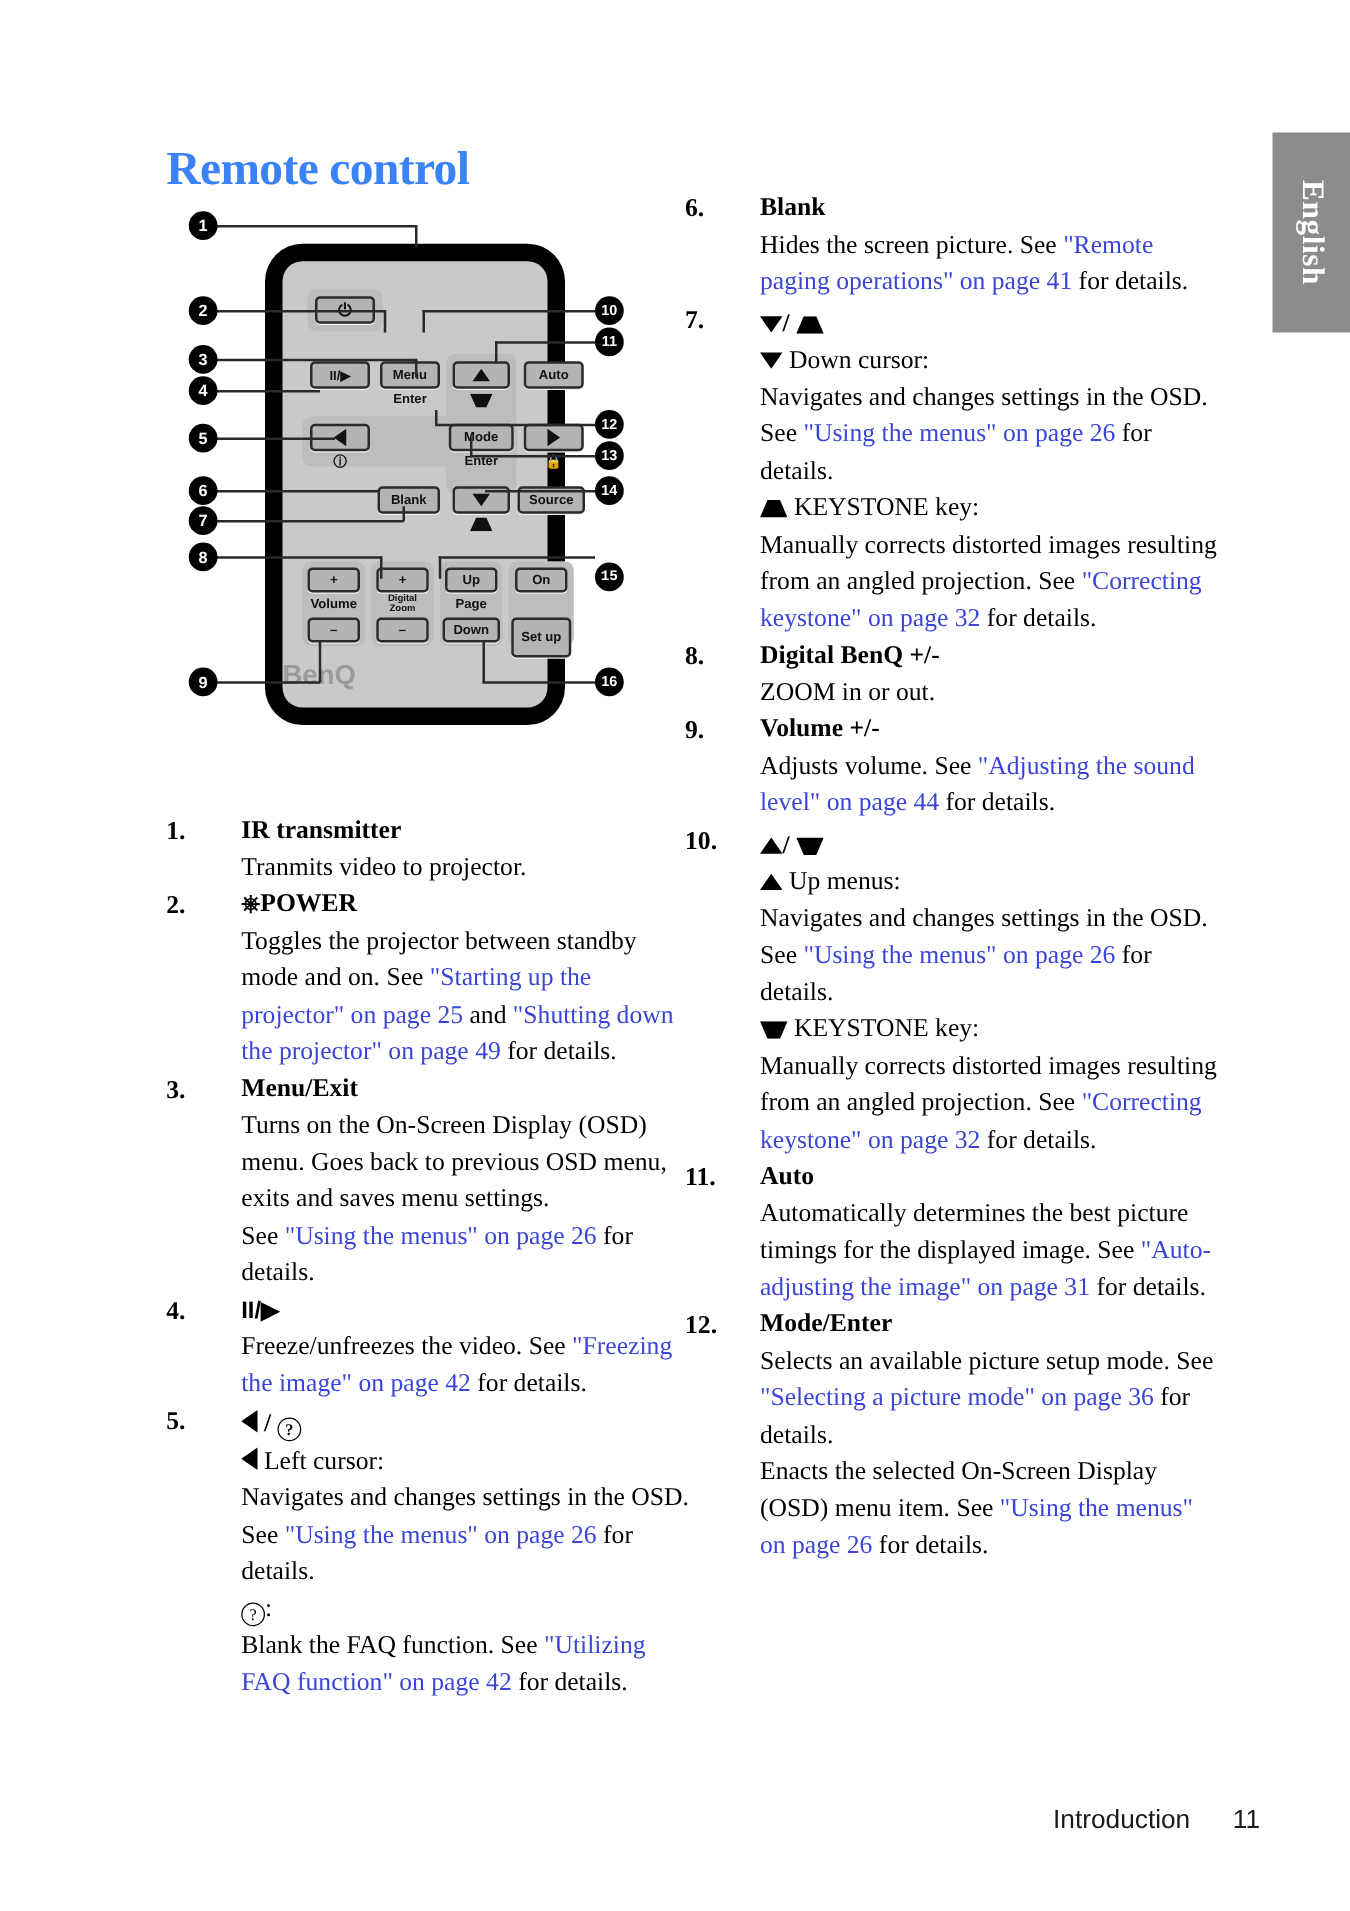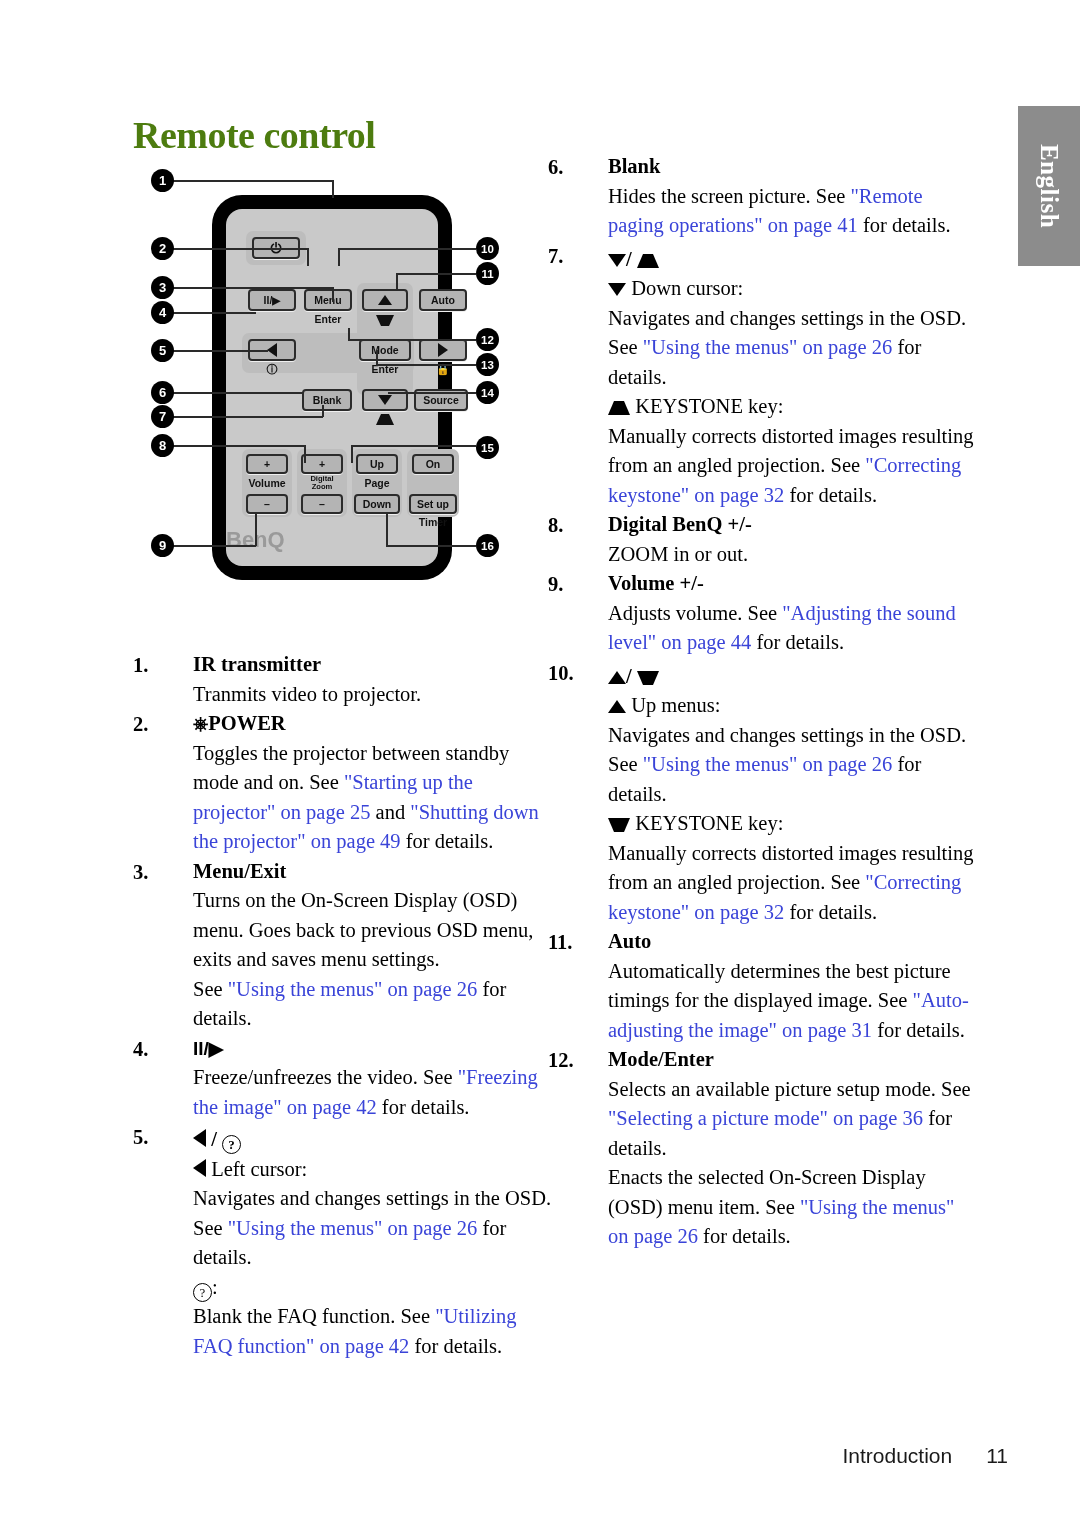--- a/index.html
+++ b/index.html
@@ -25,21 +25,21 @@
     color:#ffffff; font-size:25px; font-weight:bold;
     font-family:"Liberation Serif", serif;
     white-space:nowrap; letter-spacing:0.5px;
   }
 
   
   #page-title{
     position:absolute; left:133px; top:88px;
     font-size:38px; font-weight:bold;
     font-family:"Liberation Serif", serif;
-    color:#4d7c0f; letter-spacing:-0.5px;
+    color:#3b82f6; letter-spacing:-0.5px;
   }
 
   
   .col{ position:absolute; }
   #col-left{ left:133px; top:650px; width:420px; }
   #col-right{ left:548px; top:152px; width:432px; }
 
   .item{ display:flex; align-items:flex-start; margin-bottom:0px; }
   .item-num{
     width:60px; flex:0 0 60px;
@@ -291,21 +291,21 @@
       </div>
       <div class="klabel" style="left:126px; top:268px; width:50px;">Page</div>
       <div class="key" style="left:128px; top:285px; width:46px; height:20px;">
         <span>Down</span>
       </div>
 
       <div class="key" style="left:186px; top:245px; width:42px; height:20px;">
         <span>On</span>
       </div>
       <div class="klabel" style="left:181px; top:268px; width:52px;margin-top:39px;">Timer</div>
-      <div class="key" style="left:183px; top:285px; width:48px; height:20px;">
+      <div class="key" style="left:183px; top:285px; width:48px; height:32px;">
         <span>Set up</span>
       </div>
 
       <div id="benq-logo">BenQ</div>
     </div>
   </div>
 
   <div class="cal" style="left:18px; top:9px;">1</div>
   <div class="cal" style="left:18px; top:77px;">2</div>
   <div class="cal" style="left:18px; top:116px;">3</div>
@@ -314,21 +314,21 @@
   <div class="cal" style="left:18px; top:221px;">6</div>
   <div class="cal" style="left:18px; top:245px;">7</div>
   <div class="cal" style="left:18px; top:274px;">8</div>
   <div class="cal" style="left:18px; top:374px;">9</div>
 
   <div class="cal two" style="left:343px; top:77px;">10</div>
   <div class="cal two" style="left:343px; top:102px;">11</div>
   <div class="cal two" style="left:343px; top:168px;">12</div>
   <div class="cal two" style="left:343px; top:193px;">13</div>
   <div class="cal two" style="left:343px; top:221px;">14</div>
-  <div class="cal two" style="left:343px; top:276px;">15</div>
+  <div class="cal two" style="left:343px; top:290px;font-family:Liberation Mono, monospace;">15</div>
   <div class="cal two" style="left:343px; top:374px;">16</div>
 </div>
 
 <div id="col-left" class="col">
 
   <div class="item">
     <div class="item-num">1.</div>
     <div class="item-body">
       <div class="item-head">IR transmitter</div>
       <div class="para">Tranmits video to projector.</div>

